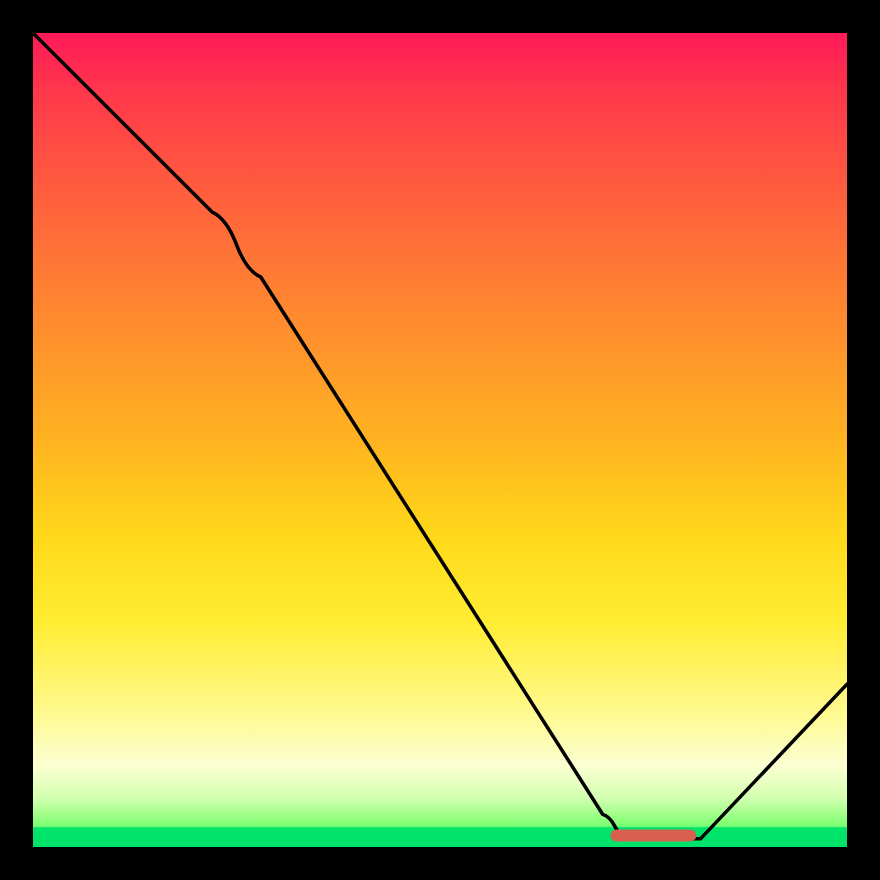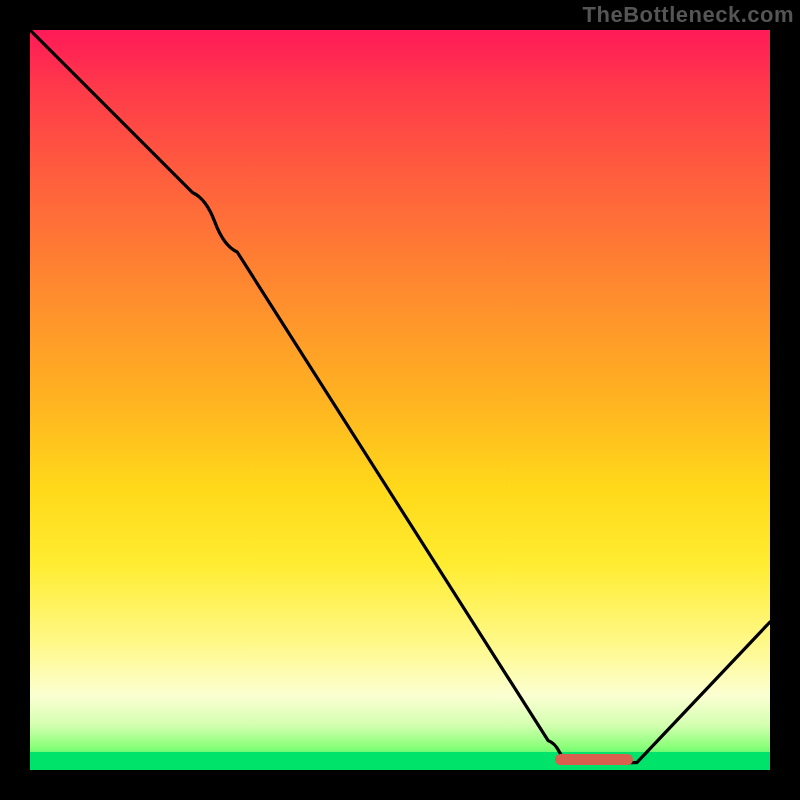--- a/index.html
+++ b/index.html
@@ -72,21 +72,20 @@
     height: 11px;
     border-radius: 6px;
     background: #d9604f;
   }
 </style>
 </head>
 <body>
 
 <div class="frame">
 
-  <div class="watermark">TheBottleneck.com</div>
 
   <div class="plot-area">
     <div class="gradient"></div>
     <div class="green-band"></div>
 
     <svg class="curve" viewBox="0 0 740 740" preserveAspectRatio="none">
       <path id="curve-path" d="M 0 0 L 162.8 162.8 Q 176.12 168.72, 185 192.4 T 207.20000000000002 222 L 518 710.4 Q 524.66 712.62, 529.0999999999999 721.5 T 540.1999999999999 732.6 Q 560.18 732.6, 573.5 732.6 T 606.8 732.6 L 740 592" fill="none" stroke="#000" stroke-width="3.2" stroke-linejoin="round" stroke-linecap="round"></path>
     </svg>
 
     <div id="marker" class="marker" style="left: 525.4px; width: 77.7px; top: 723.9px;"></div>

